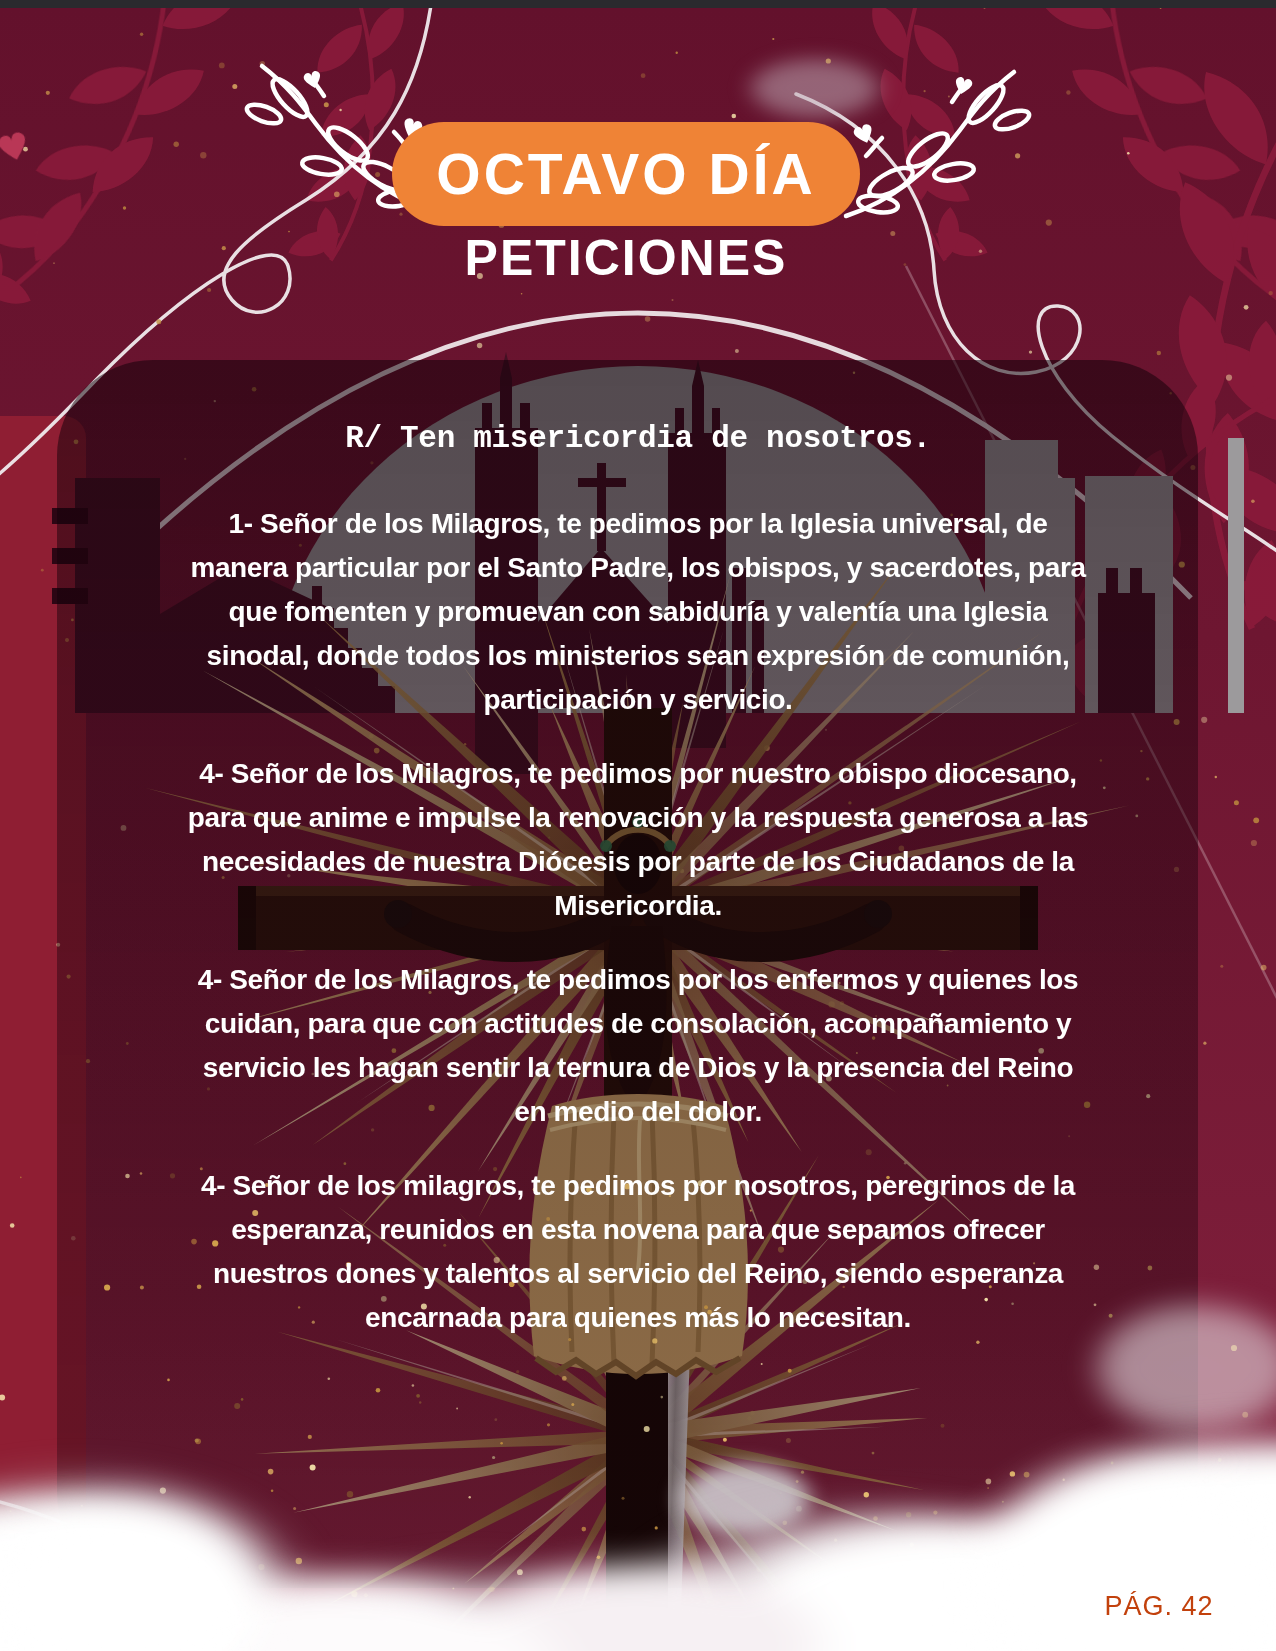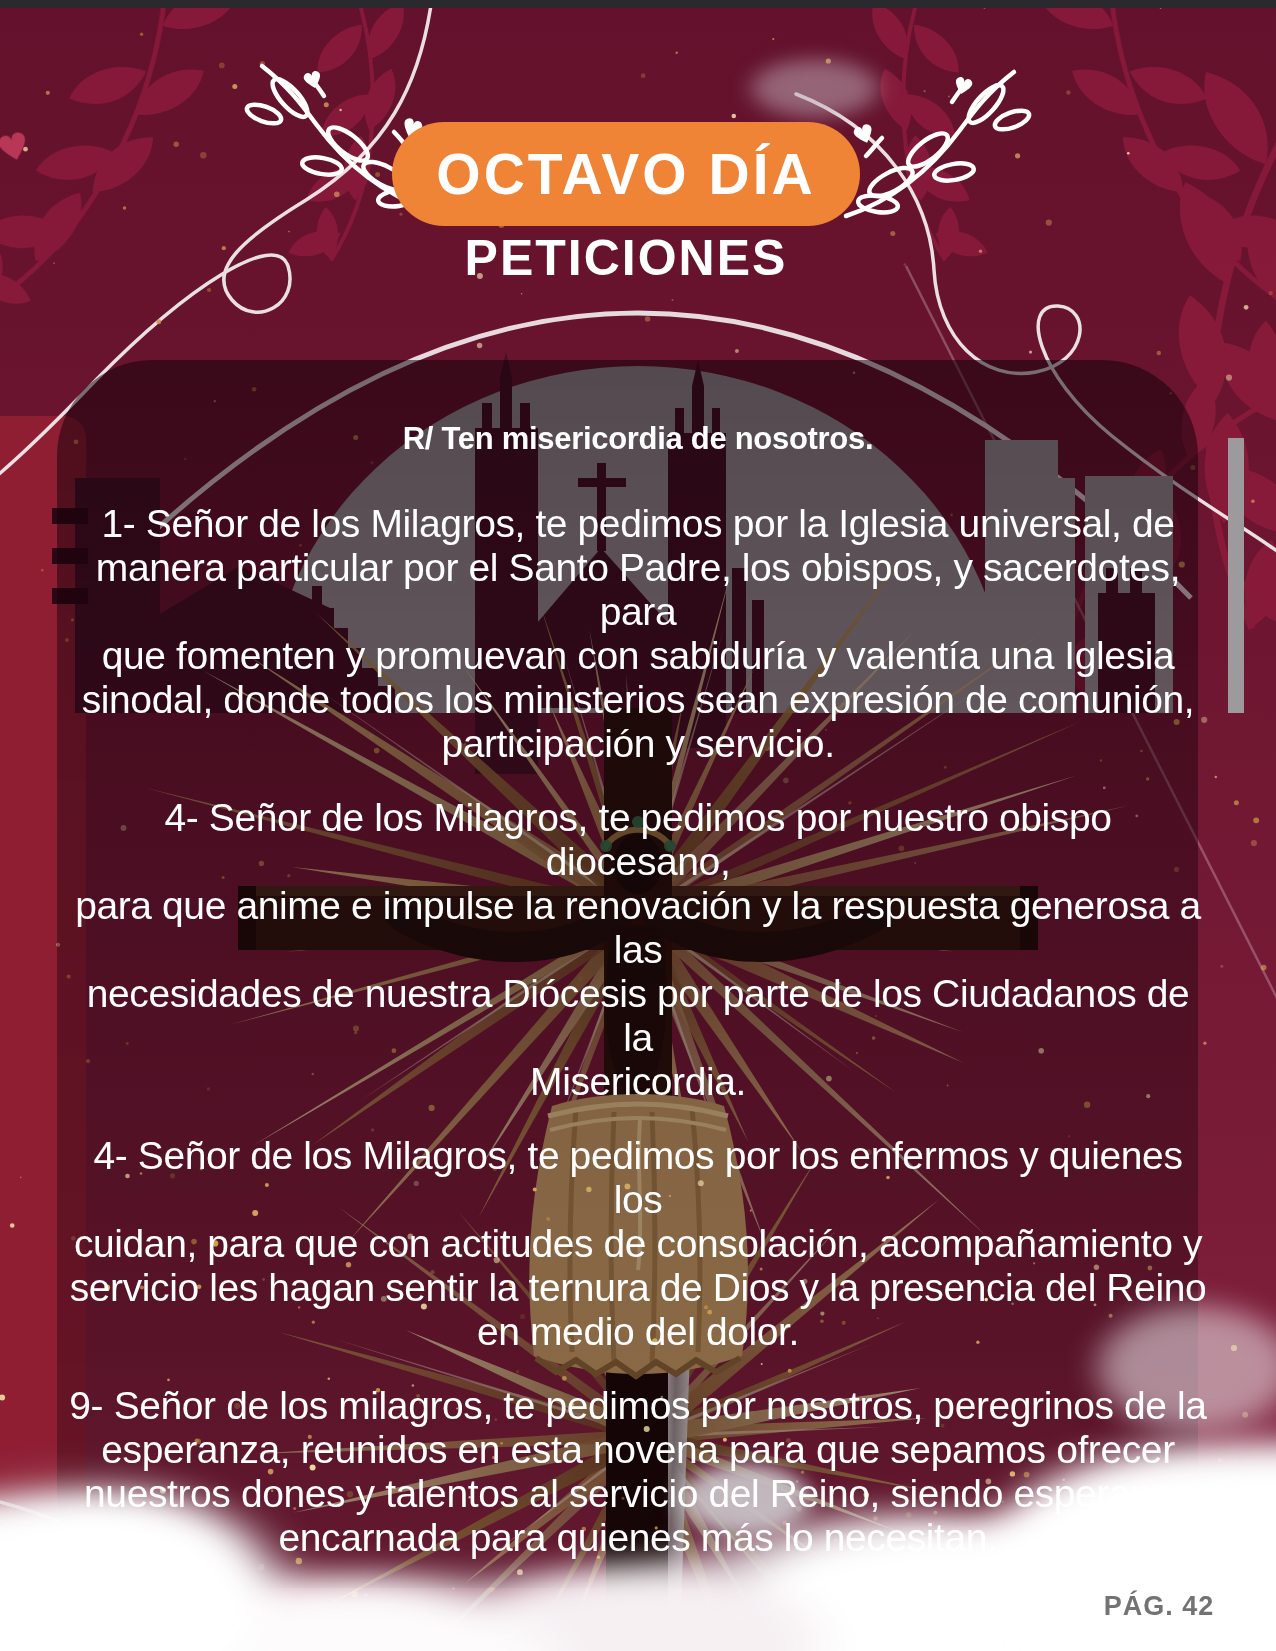--- a/index.html
+++ b/index.html
@@ -47,29 +47,29 @@
             background:#ef8336;display:flex;align-items:center;justify-content:center;}
   .day-pill span{color:#fff;font-weight:bold;font-size:57px;letter-spacing:3px;}
   .subtitle{position:absolute;left:0;top:221px;width:1252px;text-align:center;color:#fff;
             font-weight:bold;font-size:50px;letter-spacing:2px;}
   .wbranch{position:absolute;width:200px;height:160px;}
   .wbranch.left{left:240px;top:50px;transform:scaleX(-1);}
   .wbranch.right{left:836px;top:56px;}
 
   
   .response{position:absolute;left:68px;top:413px;width:1140px;text-align:center;color:#fff;
-            font-weight:bold;font-size:31px;letter-spacing:-0.3px;}
+            font-weight:bold;font-size:31px;letter-spacing:-0.3px;font-family:Liberation Mono, monospace;}
   .petitions{position:absolute;left:68px;top:494px;width:1140px;}
-  .petition{color:#fff;font-weight:normal;font-size:39px;line-height:44px;letter-spacing:-0.4px;
+  .petition{color:#fff;font-weight:bold;font-size:28px;line-height:44px;letter-spacing:-0.4px;
             text-align:center;white-space:pre-line;margin:0 0 30px 0;}
 
   
   .page-pill{position:absolute;left:1085px;top:1577px;width:148px;height:42px;border-radius:21px;
              background:#ffffff;display:flex;align-items:center;justify-content:center;}
-  .page-pill span{color:#737373;font-weight:bold;font-size:27px;letter-spacing:1px;}
+  .page-pill span{color:#c2410c;font-weight:normal;font-size:27px;letter-spacing:1px;}
 </style>
 </head>
 <body>
 
 <div class="page">
 
   <div class="red-band"></div>
 
   <svg class="layer" viewBox="0 0 1276 1651">
     <defs>
@@ -668,21 +668,21 @@
 sinodal, donde todos los ministerios sean expresión de comunión,
 participación y servicio.</p>
     <p class="petition">4-    Señor de los Milagros, te pedimos por nuestro obispo diocesano,
 para que anime e impulse la renovación y la respuesta generosa a las
 necesidades de nuestra Diócesis por parte de los Ciudadanos de la
 Misericordia.</p>
     <p class="petition">4-   Señor de los Milagros, te pedimos por los enfermos y quienes los
 cuidan, para que con actitudes de consolación, acompañamiento y
 servicio les hagan sentir la ternura de Dios y la presencia del Reino
 en medio del dolor.</p>
-    <p class="petition">9-  Señor de los milagros, te pedimos por nosotros, peregrinos de la
+    <p class="petition">4-  Señor de los milagros, te pedimos por nosotros, peregrinos de la
 esperanza, reunidos en esta novena para que sepamos ofrecer
 nuestros dones y talentos al servicio del Reino, siendo esperanza
 encarnada para quienes más lo necesitan.</p>
   </div>
 
   <div class="page-pill">
     <span>PÁG. 42</span>
   </div>
 
 </div>

